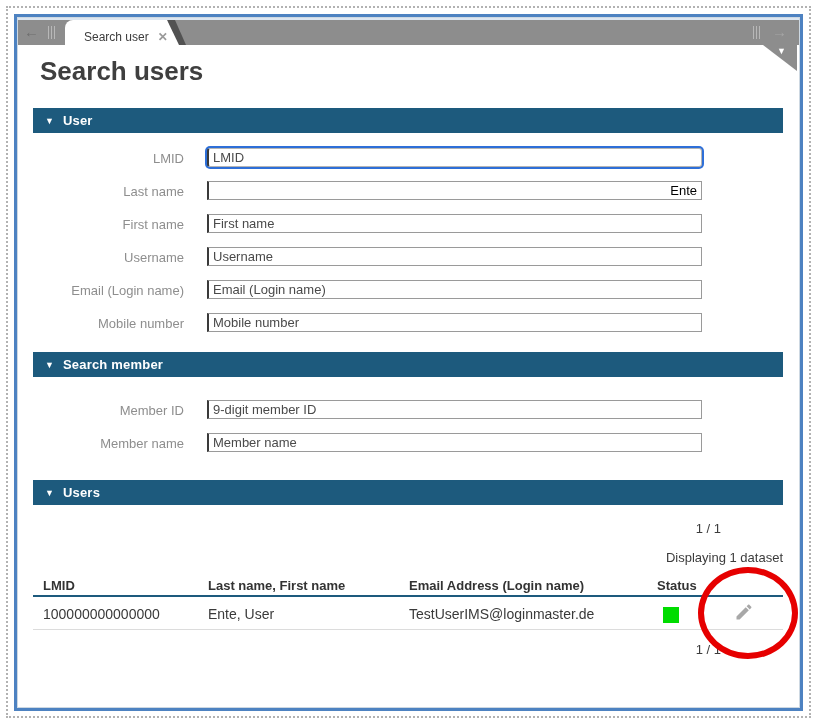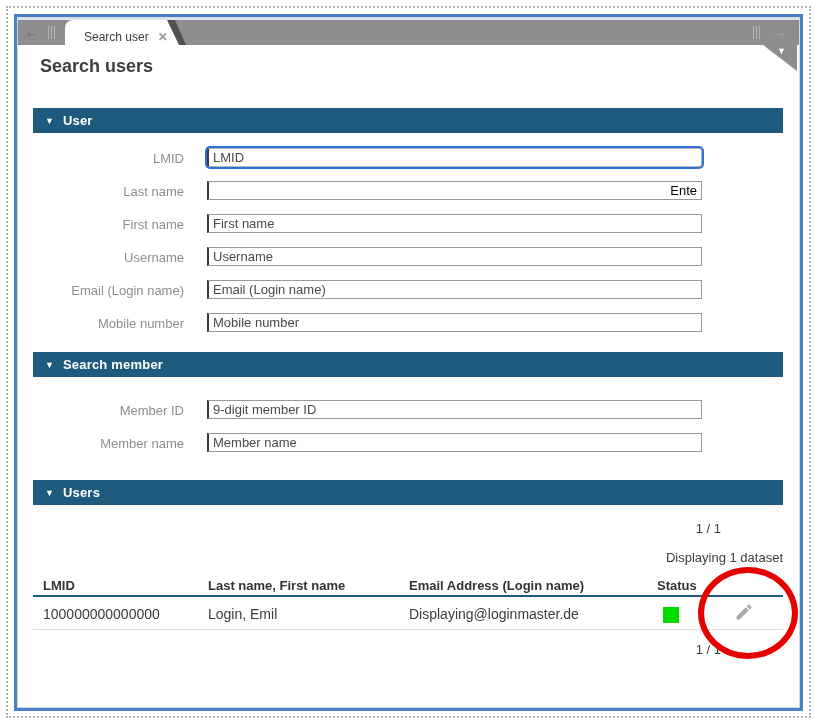--- a/index.html
+++ b/index.html
@@ -29,21 +29,21 @@
   .tab { position:absolute; left:48px; top:0; height:25px; width:114px; background:#ffffff;
          border-top-left-radius:8px; clip-path:polygon(0 0, 102px 0, 114px 100%, 0 100%);
          display:flex; align-items:center; padding:8px 0 0 19px; cursor:pointer; }
   .tab-label { font-size:12px; color:#3c3c3c; margin-right:9px; white-space:nowrap; }
   .tab-close { font-size:12px; font-weight:bold; color:#9a9a9a; cursor:pointer; }
   .corner-tri { position:absolute; left:763px; top:45px; width:0; height:0;
                 border-top:26px solid #8d8d8d; border-left:34px solid transparent; }
   .corner-caret { position:absolute; left:777px; top:46px; font-size:9px; color:#ffffff; }
 
   
-  .page-title { position:absolute; left:40px; top:56px; font-size:18px; color:#3f3f3f; }
+  .page-title { position:absolute; left:40px; top:56px; font-size:26px; color:#3f3f3f; }
 
   .section-hdr { position:absolute; left:33px; width:750px; height:25px; background:#1d5a7d;
                  color:#fff; display:flex; align-items:center; padding-left:12px; cursor:pointer; }
   .section-hdr .tri { font-size:9px; margin-right:9px; color:#fff; }
   .section-hdr .ttl { font-size:13px; font-weight:bold; letter-spacing:.2px; }
   #hdr-user { top:108px; } #hdr-member { top:352px; } #hdr-users { top:480px; }
 
   .flabel { position:absolute; left:33px; width:151px; text-align:right; font-size:13px; color:#8e8e8e; }
   .finput { position:absolute; left:207px; width:495px; height:19px; font-size:13px;
             font-family:"Liberation Sans", sans-serif; color:#000;
@@ -137,22 +137,22 @@
   <div class="dataset-info">Displaying 1 dataset</div>
 
   <span class="th c1">LMID</span>
   <span class="th c2">Last name, First name</span>
   <span class="th c3">Email Address (Login name)</span>
   <span class="th c4">Status</span>
   <div class="hdr-line"></div>
 
   <div>
     <span class="td c1">100000000000000</span>
-    <span class="td c2">Login, Emil</span>
-    <span class="td c3">Displaying@loginmaster.de</span>
+    <span class="td c2">Ente, User</span>
+    <span class="td c3">TestUserIMS@loginmaster.de</span>
     <span class="status-sq" style="background: rgb(0, 220, 0);"></span>
     <button class="edit-btn" title="">
       <svg width="20" height="20" viewBox="0 0 24 24" fill="#a8a8a8">
         <path d="M3 17.25V21h3.75L17.81 9.94l-3.75-3.75L3 17.25zM20.71 7.04c.39-.39.39-1.02 0-1.41l-2.34-2.34c-.39-.39-1.02-.39-1.41 0l-1.83 1.83 3.75 3.75 1.83-1.83z"></path>
       </svg>
     </button>
   </div>
   <div class="row-divider"></div>
 
   <div class="pag" id="pag-bottom">1 / 1</div>

